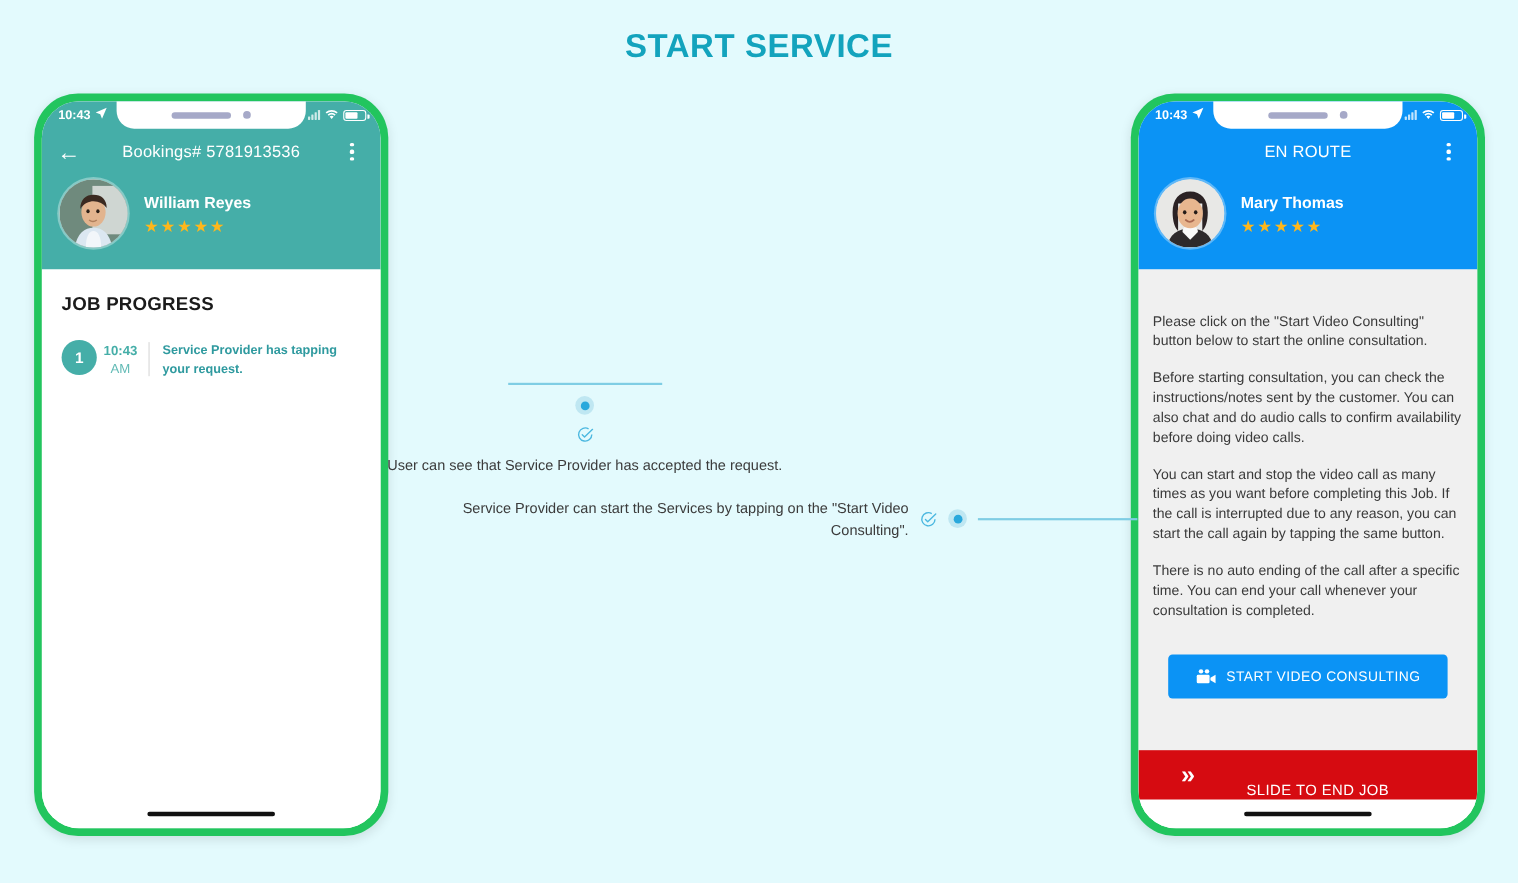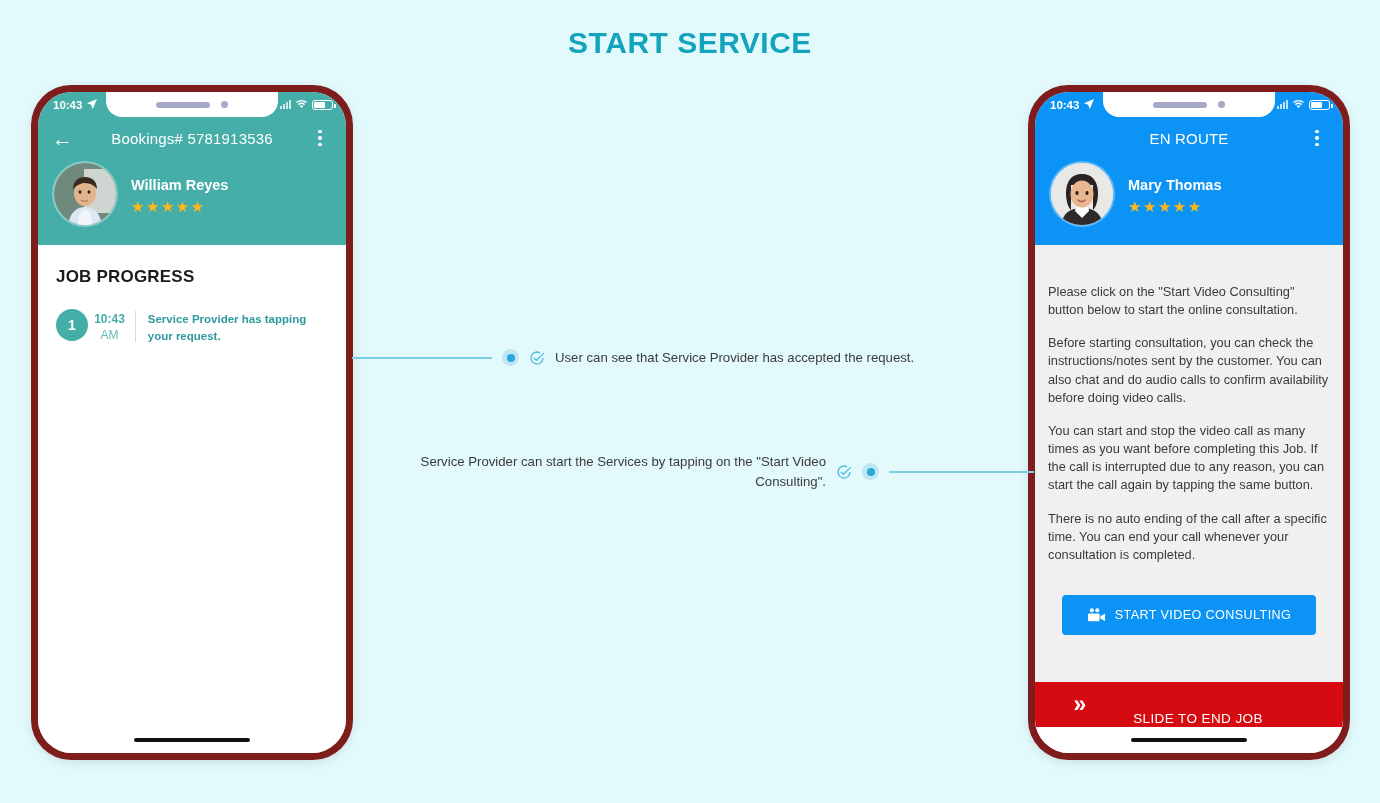--- a/index.html
+++ b/index.html
@@ -16,21 +16,21 @@
     position: absolute; top: 26px; left: 0; width: 1380px;
     text-align: center;
     font-size: 30px; font-weight: bold; letter-spacing: .5px;
     color: #13a3bd;
   }
 
   
   .phone {
     position: absolute;
     width: 322px; height: 675px;
-    background: #7f1d1d;
+    background: #22c55e;
     border-radius: 40px;
     box-shadow: 0 3px 10px rgba(0,0,0,.10);
     padding: 7px;
   }
   .phone-left  { left: 31px;   top: 85px; }
   .phone-right { left: 1028px; top: 85px; }
 
   .screen {
     position: relative;
     width: 100%; height: 100%;
@@ -148,21 +148,21 @@
   .lead-line { height: 2px; background: #7fcde4; flex: none; }
   .dot {
     width: 17px; height: 17px; border-radius: 50%;
     background: #bfe7f2; flex: none;
     display: flex; align-items: center; justify-content: center;
   }
   .dot i { width: 8px; height: 8px; border-radius: 50%; background: #29a8dc; display:block; }
   .callout-text { font-size: 13.2px; color: #3b3b3b; line-height: 1.5; }
   .check-icon { flex: none; display: flex; }
 
-  .callout-1 { left: 352px; top: 348px; gap: 10px; }
+  .callout-1 { left: 352px; top: 348px; gap: 10px; flex-direction: column; }
   .callout-1 .lead-line { width: 140px; }
   .callout-2 { left: 378px; top: 452px; gap: 10px; }
   .callout-2 .lead-line { width: 145px; }
   .callout-2 .callout-text { width: 448px; text-align: right; }
 </style>
 </head>
 <body>
 
 <div class="page">
 

